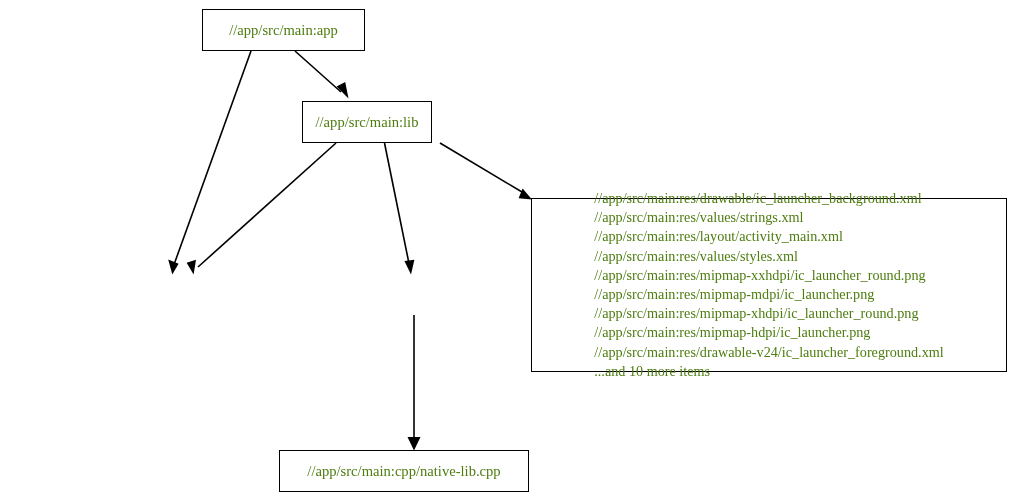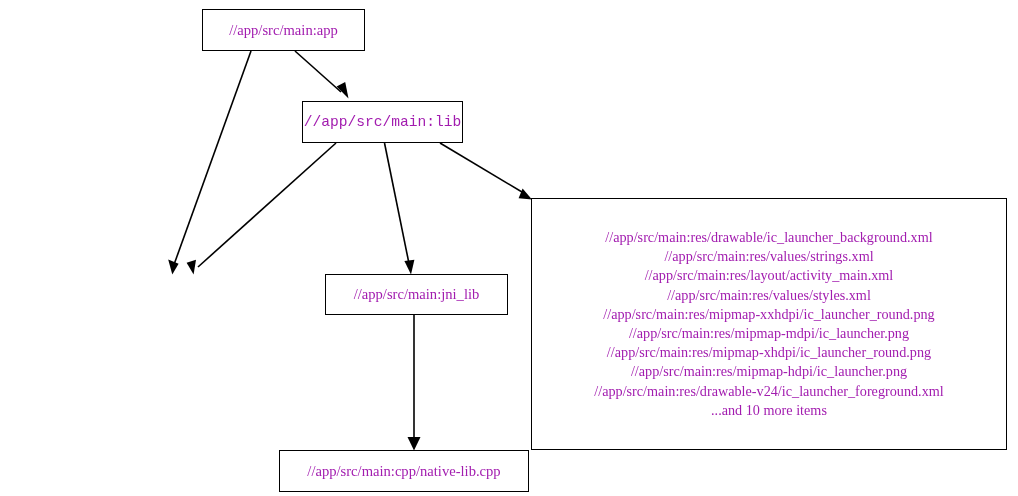--- a/index.html
+++ b/index.html
@@ -25,22 +25,22 @@
     pointer-events: none;
   }
   .node {
     position: absolute;
     box-sizing: border-box;
     border: 1px solid #000000;
     background: #ffffff;
     display: flex;
     align-items: center;
     justify-content: center;
-    text-align: center;
-    color: #a21caf;
+    text-align: left;
+    color: #4d7c0f;
     font-size: 14.6px;
     line-height: 19px;
     white-space: pre;
     z-index: 2;
   }
   .node-label {
     display: block;
     white-space: pre;
   }
   .node-multiline {
@@ -69,34 +69,31 @@
       <polygon points="404.4,261.0 411.0,274.5 414.4,259.8"></polygon>
       <polygon points="518.6,198.2 532.0,199.5 522.6,188.6"></polygon>
       <polygon points="407.5,437.0 414.0,450.5 420.5,437.0"></polygon>
     </g>
   </svg>
 
   <div class="node" style="left:202px; top:9px; width:163px; height:42px;">
     <span class="node-label">//app/src/main:app</span>
   </div>
 
-  <div class="node" style="left:302px; top:101px; width:161px; height:42px;font-family:Liberation Mono, monospace;">
+  <div class="node" style="left:302px; top:101px; width:130px; height:42px;">
     <span class="node-label">//app/src/main:lib</span>
   </div>
 
 
-  <div class="node" style="left:325px; top:274px; width:183px; height:41px;">
-    <span class="node-label">//app/src/main:jni_lib</span>
-  </div>
 
   <div class="node" style="left:279px; top:450px; width:250px; height:42px;">
     <span class="node-label">//app/src/main:cpp/native-lib.cpp</span>
   </div>
 
-  <div class="node node-multiline" style="left:531px; top:198px; width:476px; height:252px;">
+  <div class="node node-multiline" style="left:531px; top:198px; width:476px; height:174px;">
     <span class="node-label">//app/src/main:res/drawable/ic_launcher_background.xml
 //app/src/main:res/values/strings.xml
 //app/src/main:res/layout/activity_main.xml
 //app/src/main:res/values/styles.xml
 //app/src/main:res/mipmap-xxhdpi/ic_launcher_round.png
 //app/src/main:res/mipmap-mdpi/ic_launcher.png
 //app/src/main:res/mipmap-xhdpi/ic_launcher_round.png
 //app/src/main:res/mipmap-hdpi/ic_launcher.png
 //app/src/main:res/drawable-v24/ic_launcher_foreground.xml
 ...and 10 more items</span>

